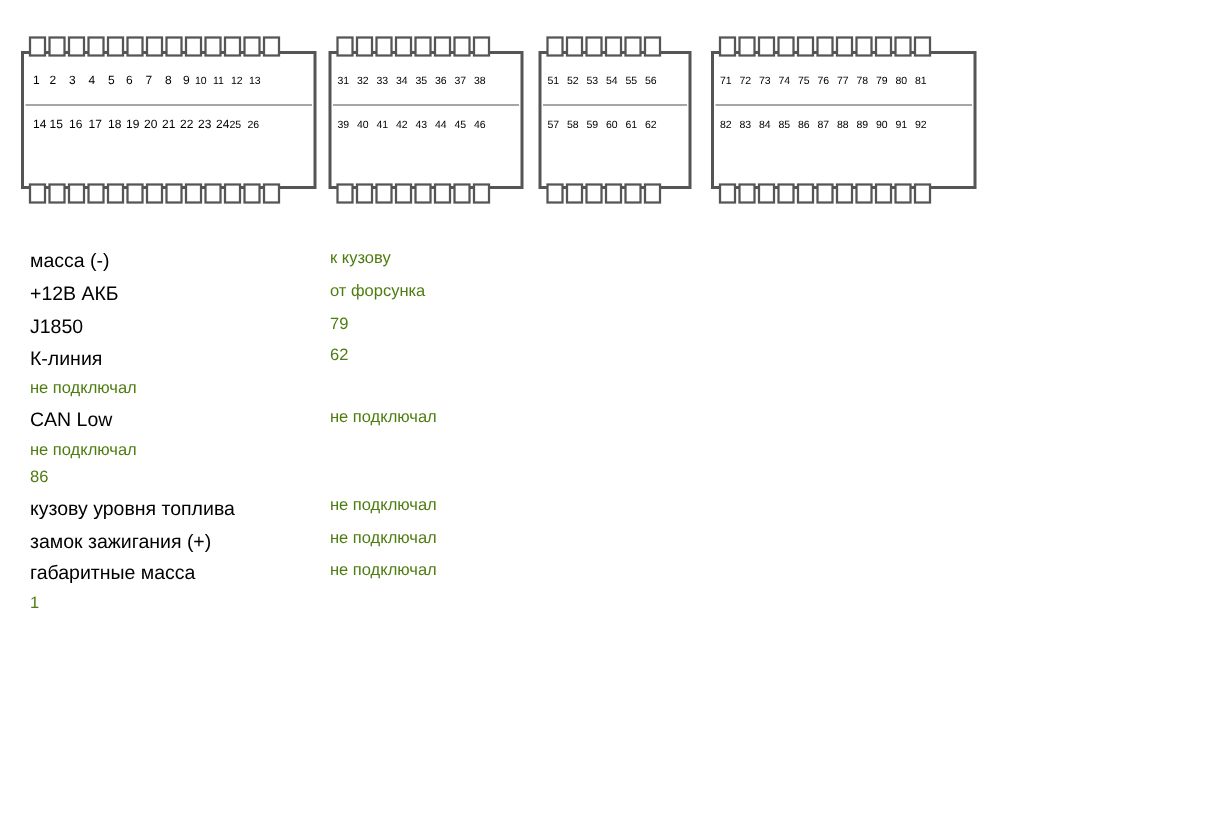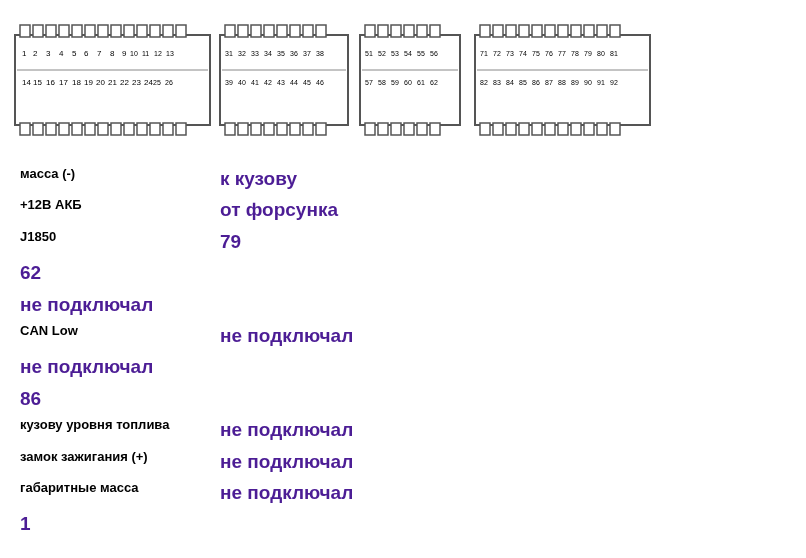--- a/index.html
+++ b/index.html
@@ -9,39 +9,38 @@
       font-size: 13px;
       width: 806px;
       min-height: 558px;
       padding: 10px;
     }
 
     
     .signal-table {
       margin-top: 24px;
       margin-left: 10px;
-      font-weight: bold;
     }
 
     .signal-row {
       display: flex;
       margin-bottom: 1px;
     }
 
     .signal-name {
       width: 200px;
       font-size: 13px;
       line-height: 1.6;
       color: #000;
     }
 
     .signal-value {
-      font-size: 19px;
+      font-size: 11px;
       line-height: 1.6;
-      color: #4c1d95;
+      color: #4d7c0f;
     }
 
     
     .diagram-svg {
       display: block;
       margin: 10px auto 15px auto;
     }
   </style>
 </head>
 <body>
@@ -242,20 +241,21 @@
     </div>
     <div class="signal-row">
       <div class="signal-name">+12В АКБ</div>
       <div class="signal-value">от форсунка</div>
     </div>
     <div class="signal-row">
       <div class="signal-name">J1850</div>
       <div class="signal-value">79</div>
     </div>
     <div class="signal-row">
+      <div class="signal-name">К-линия</div>
       <div class="signal-value">62</div>
     </div>
     <div class="signal-row">
       <div class="signal-value">не подключал</div>
     </div>
     <div class="signal-row">
       <div class="signal-name">CAN Low</div>
       <div class="signal-value">не подключал</div>
     </div>
     <div class="signal-row">

